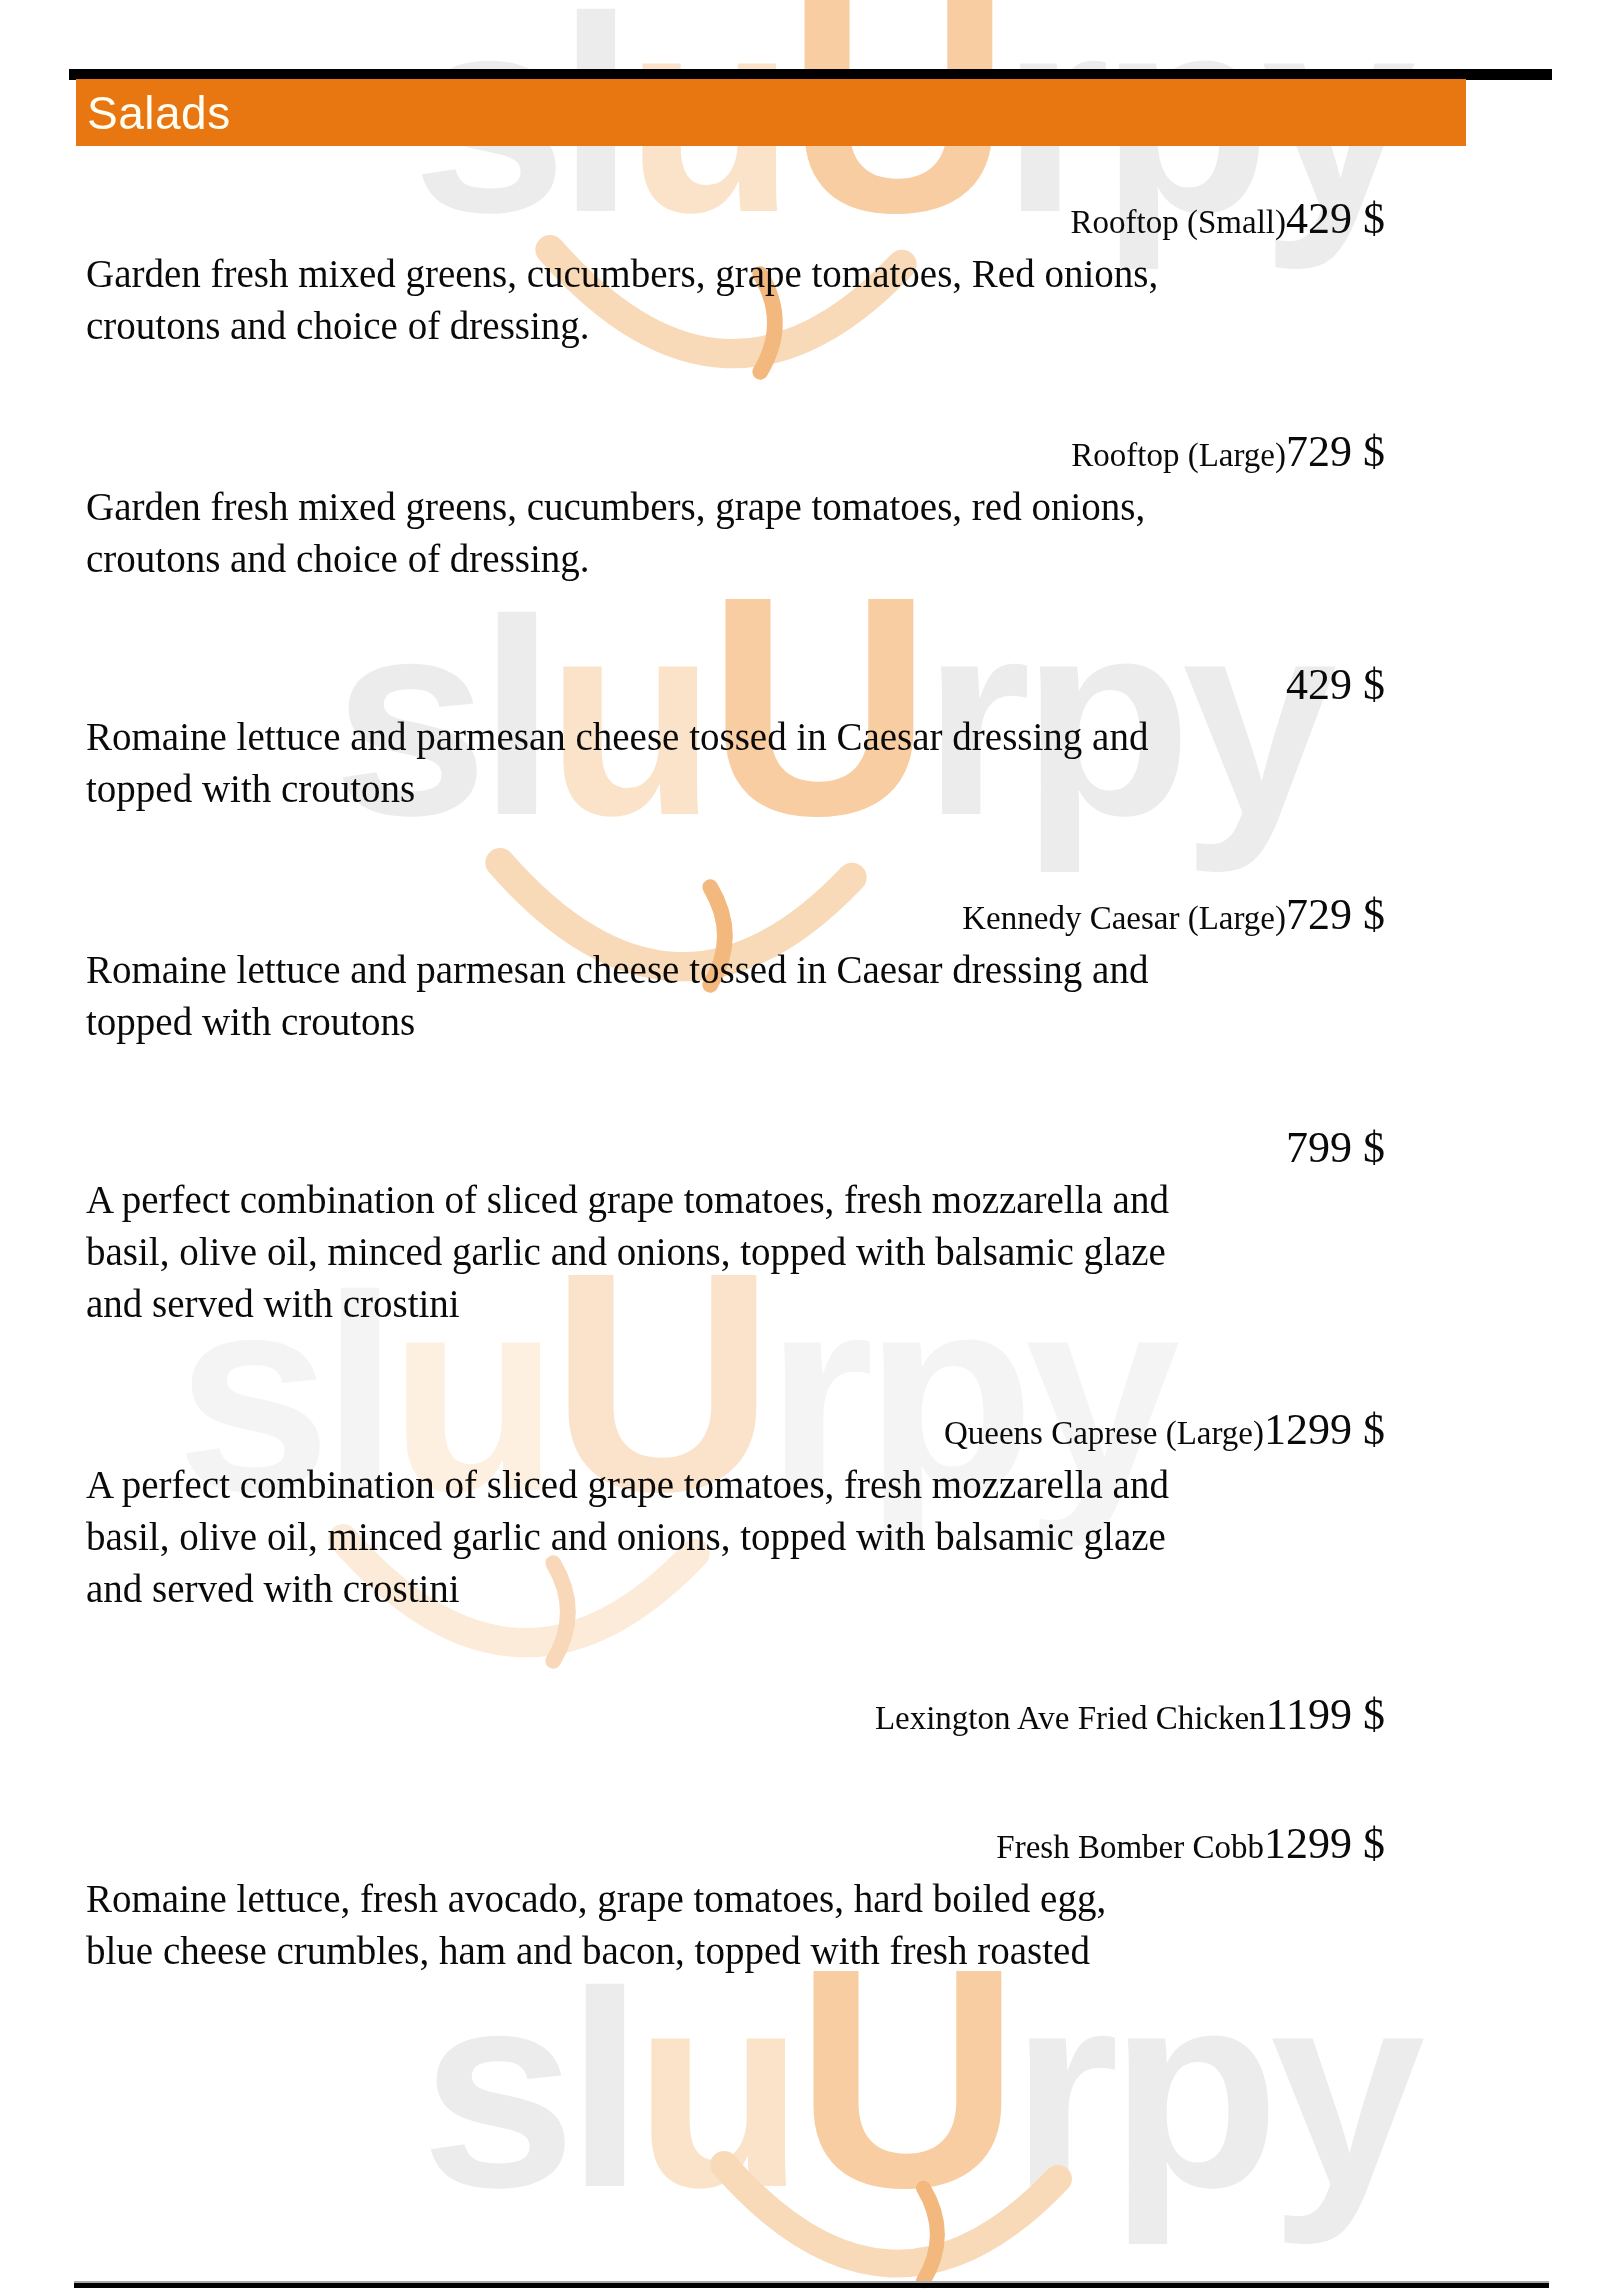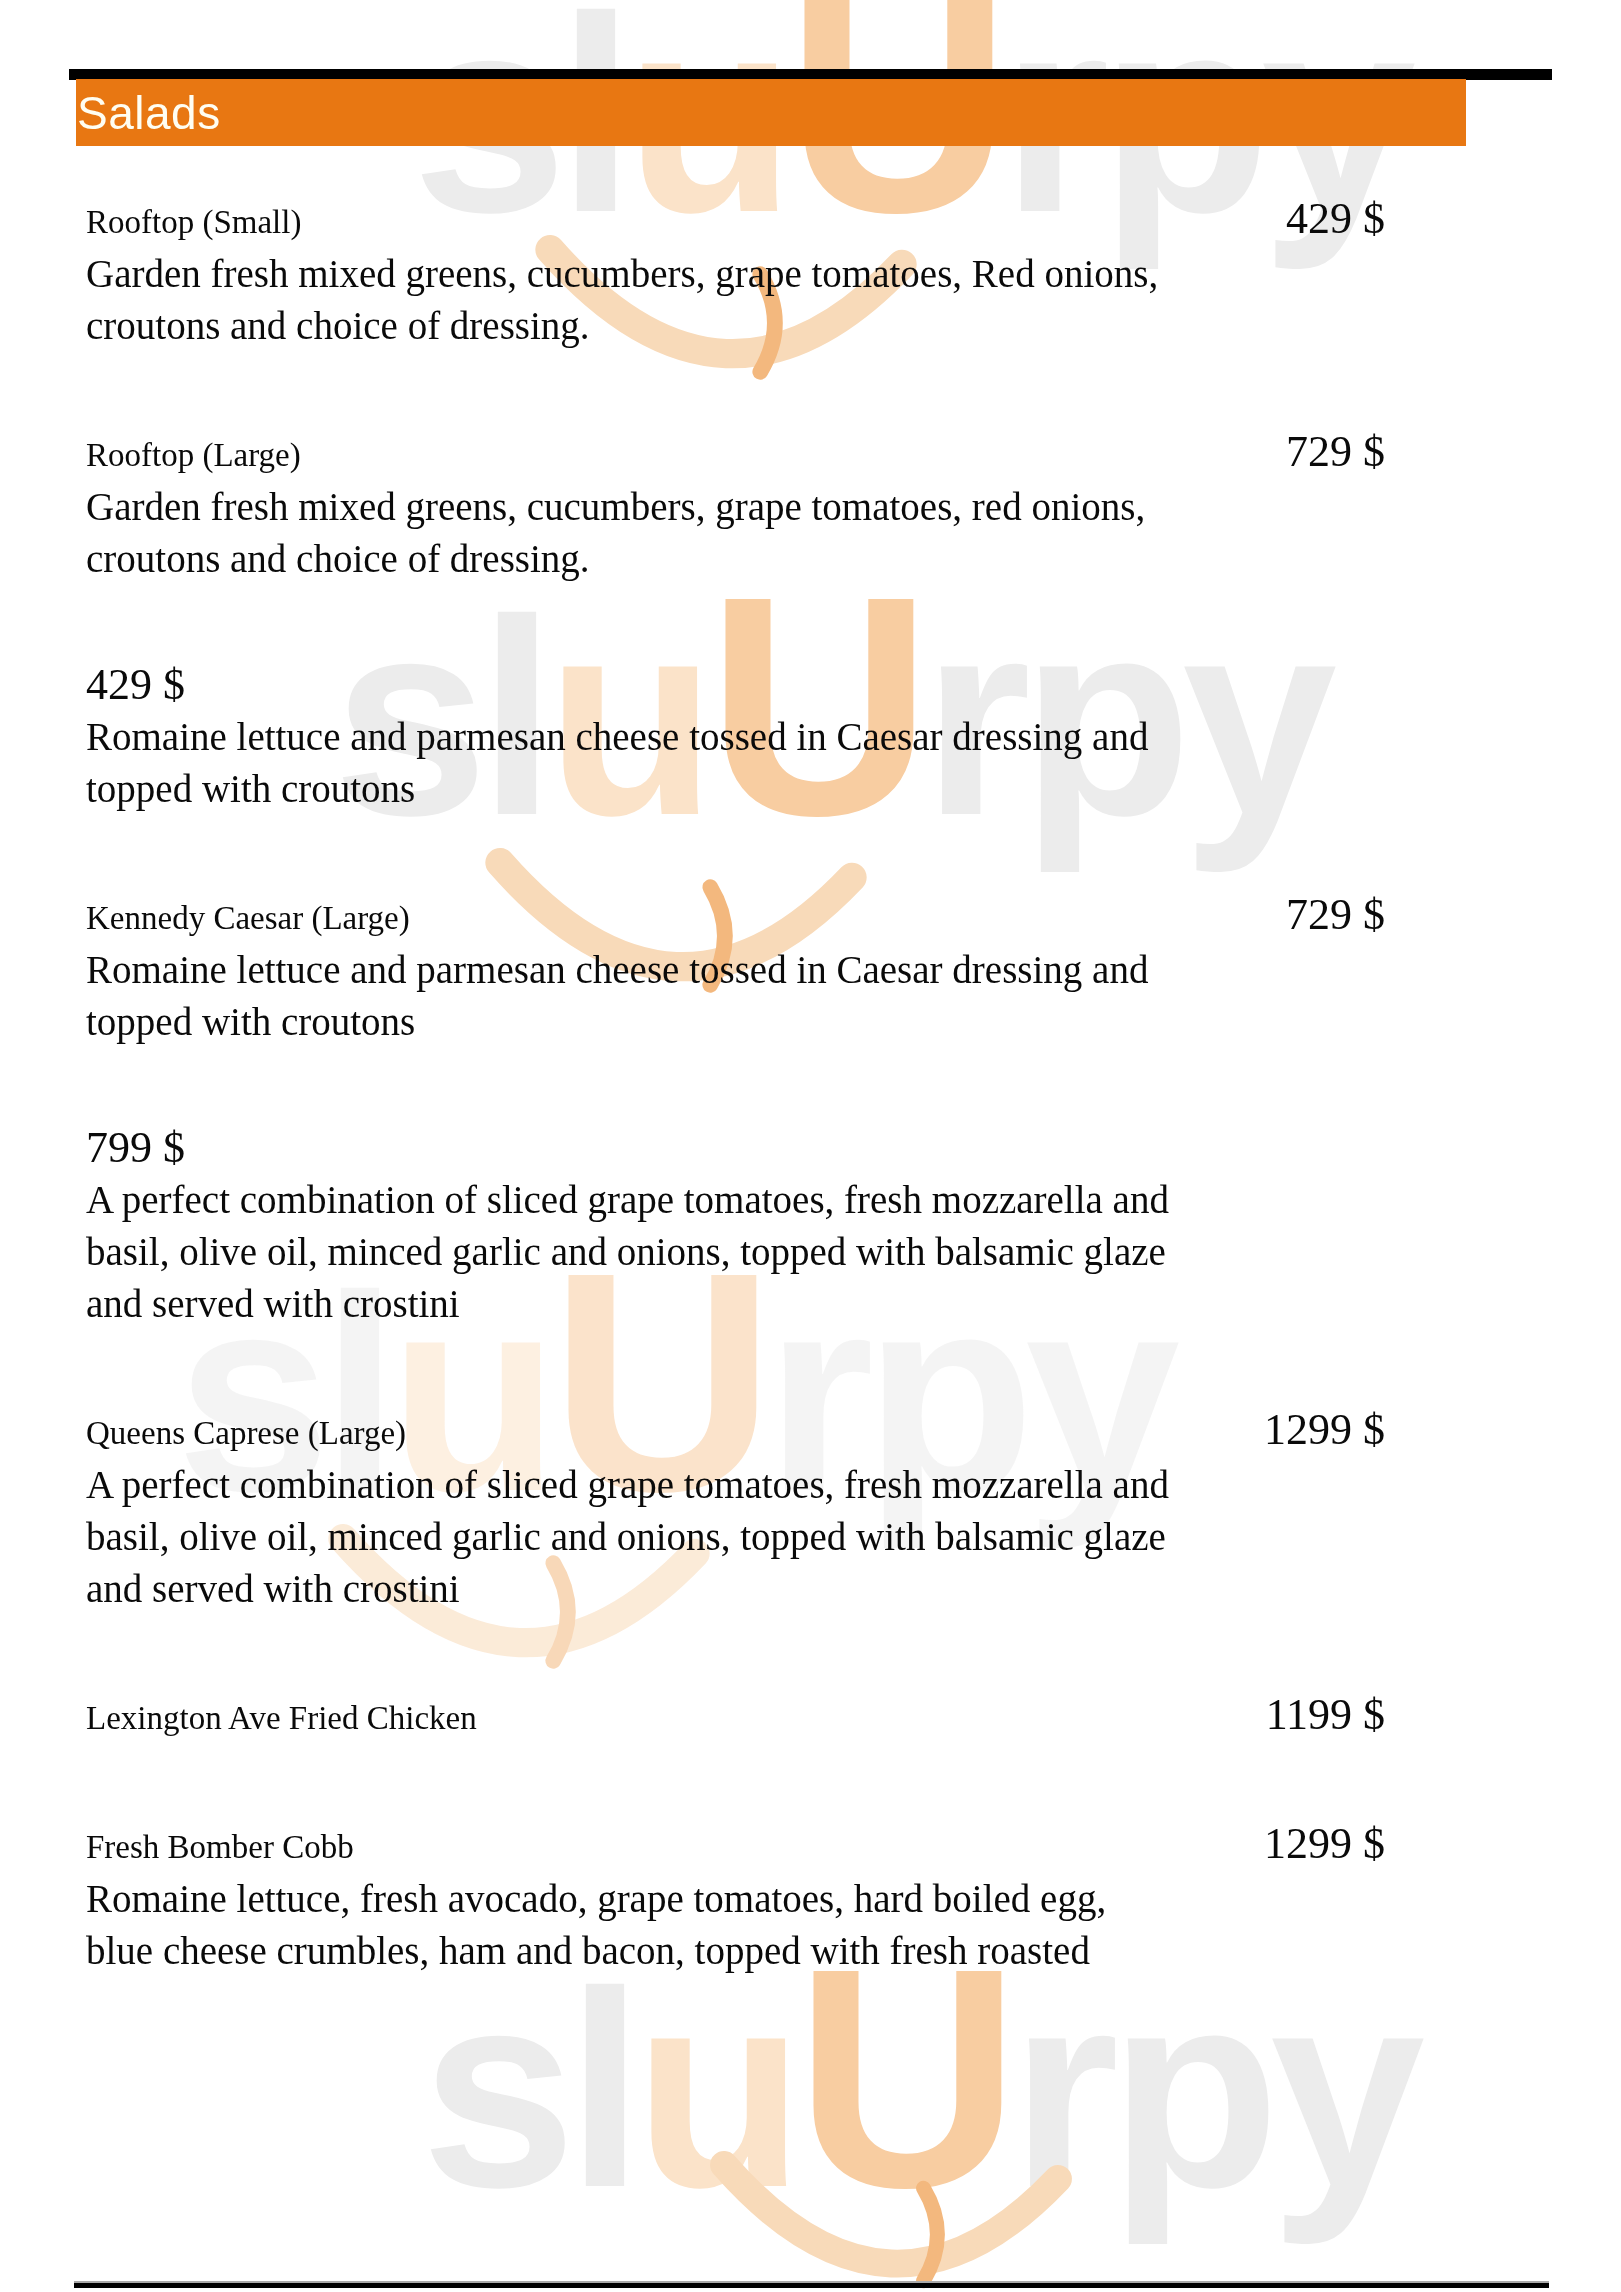--- a/index.html
+++ b/index.html
@@ -41,42 +41,42 @@
     width: 1483px; height: 10.8px;
     background: #000000;
     z-index: 2;
   }
   .banner {
     position: absolute;
     left: 76px; top: 79px;
     width: 1390px; height: 67px;
     display: flex;
     align-items: center;
-    padding-left: 1px;
+    padding-left: 11px;
     box-sizing: border-box;
     z-index: 2;
   }
   .banner-title {
     font-family: "Liberation Sans", sans-serif;
     font-size: 46px;
     color: #fffef2;
     letter-spacing: 0.5px;
   }
 
   
   .menu {
     position: absolute;
     left: 86px; top: 193px;
     width: 1299px;
     z-index: 1;
   }
   .item { margin-bottom: 74px; }
   .item-row {
     display: flex;
-    justify-content: space-between;
+    justify-content: flex-end;
     align-items: baseline;
   }
   .item-name  { font-size: 33px; line-height: 52px; }
   .item-price { font-size: 44px; line-height: 52px; text-align: right; white-space: nowrap; }
   .item-desc {
     margin: 0;
     font-size: 39px;
     line-height: 52px;
     width: 1186px;
     white-space: pre-line;

